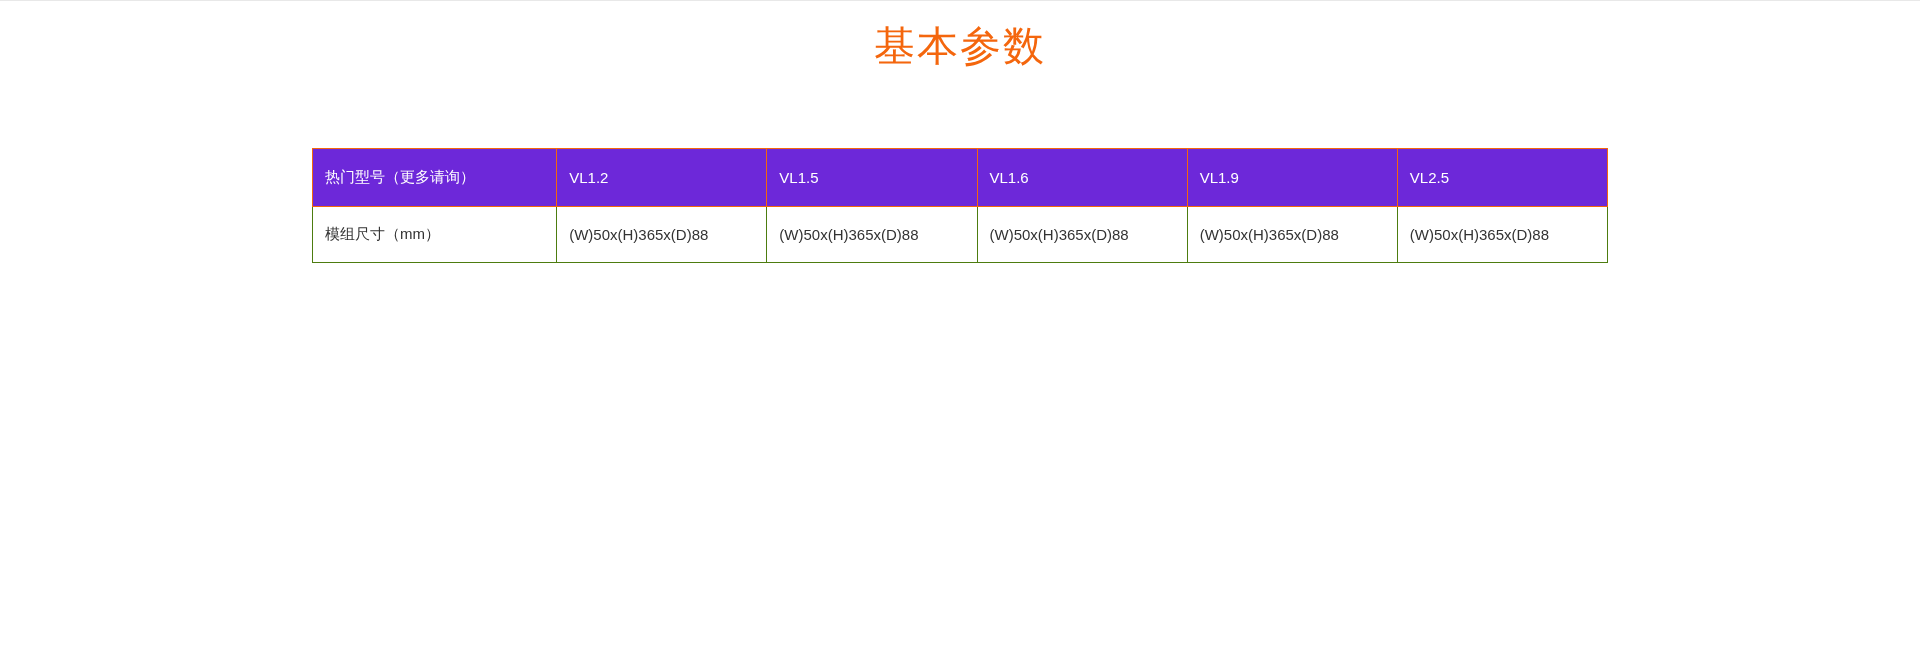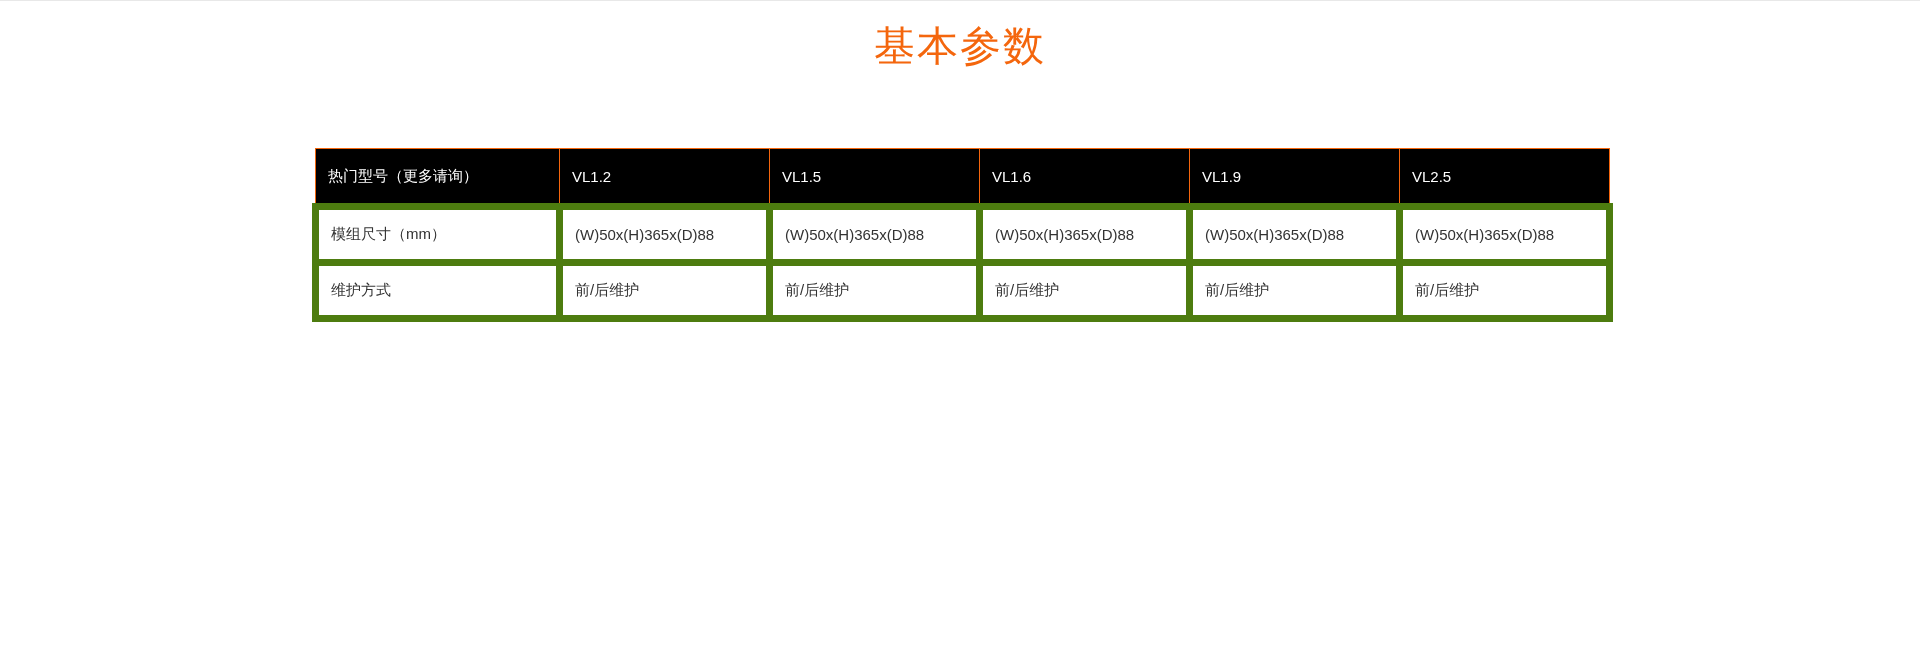--- a/index.html
+++ b/index.html
@@ -45,34 +45,34 @@
     top: 148px;
     left: 312px;
     width: 1296px;
   }
   table.spec-table {
     border-collapse: collapse;
     width: 1296px;
     table-layout: fixed;
   }
   table.spec-table td, table.spec-table th {
-    border: 7px solid #4d7c0f;
+    border: 1px solid #4d7c0f;
     padding: 0 12px;
     font-size: 15px;
     font-weight: normal;
     text-align: left;
     vertical-align: middle;
     color: #333333;
     height: 56px;
     box-sizing: border-box;
     overflow: hidden;
     white-space: nowrap;
   }
   table.spec-table thead th {
-    background: #000000;
+    background: #6d28d9;
     color: #ffffff;
     border: 1px solid #f4660d;
     height: 58px;
     font-size: 15px;
   }
   table.spec-table tbody tr td:first-child {
     color: #333333;
   }
   col.c-label { width: 244px; }
   col.c-val { width: 210px; }
@@ -108,25 +108,17 @@
       </thead>
       <tbody>
         <tr>
           <td>模组尺寸（mm）</td>
           <td>(W)50x(H)365x(D)88</td>
           <td>(W)50x(H)365x(D)88</td>
           <td>(W)50x(H)365x(D)88</td>
           <td>(W)50x(H)365x(D)88</td>
           <td>(W)50x(H)365x(D)88</td>
         </tr>
-        <tr>
-          <td>维护方式</td>
-          <td>前/后维护</td>
-          <td>前/后维护</td>
-          <td>前/后维护</td>
-          <td>前/后维护</td>
-          <td>前/后维护</td>
-        </tr>
       </tbody>
     </table>
   </div>
 
 </div>
 
 </body></html>

